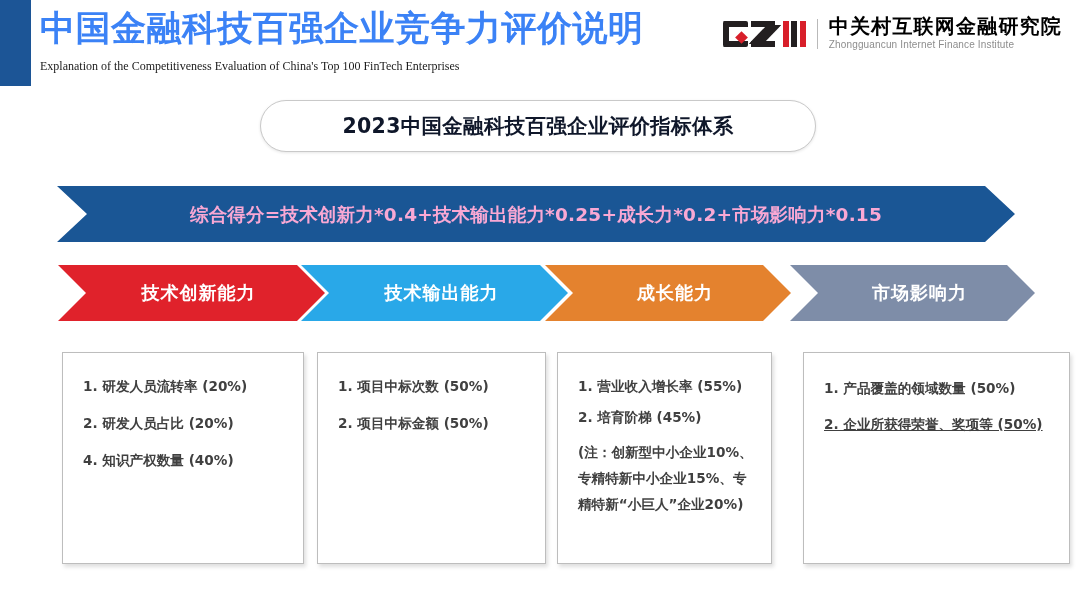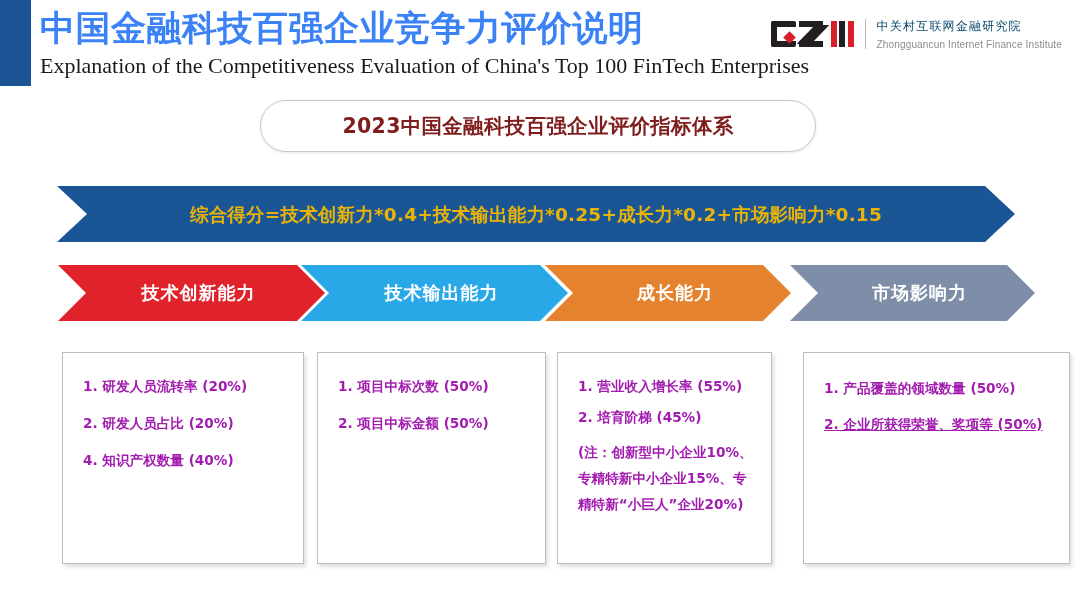--- a/index.html
+++ b/index.html
@@ -22,21 +22,21 @@
     font-family: "DejaVu Serif", "Liberation Serif", serif;
     font-weight: 700;
     font-size: 35px;
     line-height: 48px;
     letter-spacing: 0.5px;
     color: #3b82f6;
     white-space: nowrap;
   }
   .title-en {
     font-family: "Liberation Serif", "DejaVu Serif", serif;
-    font-size: 22px;
+    font-size: 12px;
     line-height: 26px;
     color: #1a1a1a;
     white-space: nowrap;
     margin-top: 1px;
   }
 
   
   .logo { position: absolute; right: 18px; top: 12px; display: flex; align-items: center; height: 44px; }
   .logo-mark {
     display: flex; align-items: center; height: 32px; gap: 2.5px;
@@ -77,24 +77,24 @@
     background: #231f20;
     transform: skewX(-34deg);
     clip-path: polygon(0 100%, 72% 100%, 100% 0, 28% 0);
   }
   .bar-red { width: 6px; height: 26px; background: #d81f2a; }
   .bar-dark { width: 6px; height: 26px; background: #231f20; }
   .bar-gap { width: 3px; }
   .logo-sep { width: 1px; height: 30px; background: #b9b9b9; margin: 0 11px; }
   .logo-cn {
     font-family: "DejaVu Sans", sans-serif;
-    font-weight: 400;
-    font-size: 12px;
+    font-weight: 700;
+    font-size: 20px;
     letter-spacing: 1.2px;
-    color: #0c4a6e;
+    color: #000000;
     line-height: 19px;
     white-space: nowrap;
   }
   .logo-en {
     font-family: "Liberation Sans", sans-serif;
     font-size: 10px;
     letter-spacing: 0.15px;
     color: #8d8d8d;
     line-height: 13px;
     white-space: nowrap;
@@ -109,39 +109,39 @@
     border: 1px solid #c9c9c9;
     border-radius: 26px;
     background: #ffffff;
     box-shadow: 0 1px 3px rgba(0,0,0,0.10);
     display: flex; align-items: center; justify-content: center;
   }
   .title-box-text {
     font-family: "DejaVu Sans", sans-serif;
     font-weight: 700;
     font-size: 20.5px;
-    color: #7f1d1d;
+    color: #0f172a;
     letter-spacing: 0.3px;
     white-space: nowrap;
   }
 
   
   .banner {
     position: absolute;
     left: 57px; top: 186px;
     width: 958px; height: 56px;
     background: #1a5695;
     clip-path: polygon(0 0, calc(100% - 30px) 0, 100% 50%, calc(100% - 30px) 100%, 0 100%, 30px 50%);
     display: flex; align-items: center; justify-content: center;
   }
   .banner-text {
     font-family: "DejaVu Sans", sans-serif;
     font-weight: 700;
     font-size: 18.5px;
-    color: #eab308;
+    color: #f9a8d4;
     letter-spacing: 0.2px;
     white-space: nowrap;
   }
 
   
   .chev-row { position: absolute; left: 0; top: 265px; width: 1080px; height: 52px; }
   .chev {
     position: absolute; top: 0; height: 56px;
     clip-path: polygon(0 0, calc(100% - 28px) 0, 100% 50%, calc(100% - 28px) 100%, 0 100%, 28px 50%);
     display: flex; align-items: center; justify-content: center;
@@ -170,21 +170,21 @@
     padding: 24px 14px 10px 20px;
   }
   .dbox-1 { left: 62px;  width: 242px; }
   .dbox-2 { left: 317px; width: 229px; }
   .dbox-3 { left: 557px; width: 215px; }
   .dbox-4 { left: 803px; width: 267px; }
   .dline {
     font-family: "DejaVu Sans", sans-serif;
     font-weight: 700;
     font-size: 13.6px;
-    color: #a21caf;
+    color: #404040;
     line-height: 18px;
     margin-bottom: 14px;
     white-space: nowrap;
   }
   .dbox-3 .dline, .dbox-4 .dline { white-space: normal; }
   .dbox-3 .dline { margin-bottom: 13px; }
   .dbox-4 .dline { margin-bottom: 12px; line-height: 22px; }
   .dbox-1 .dline { margin-bottom: 19px; }
   .dbox-2 .dline { margin-bottom: 19px; }
   .dbox-3 .dline.note { line-height: 26px; margin-bottom: 0; }

